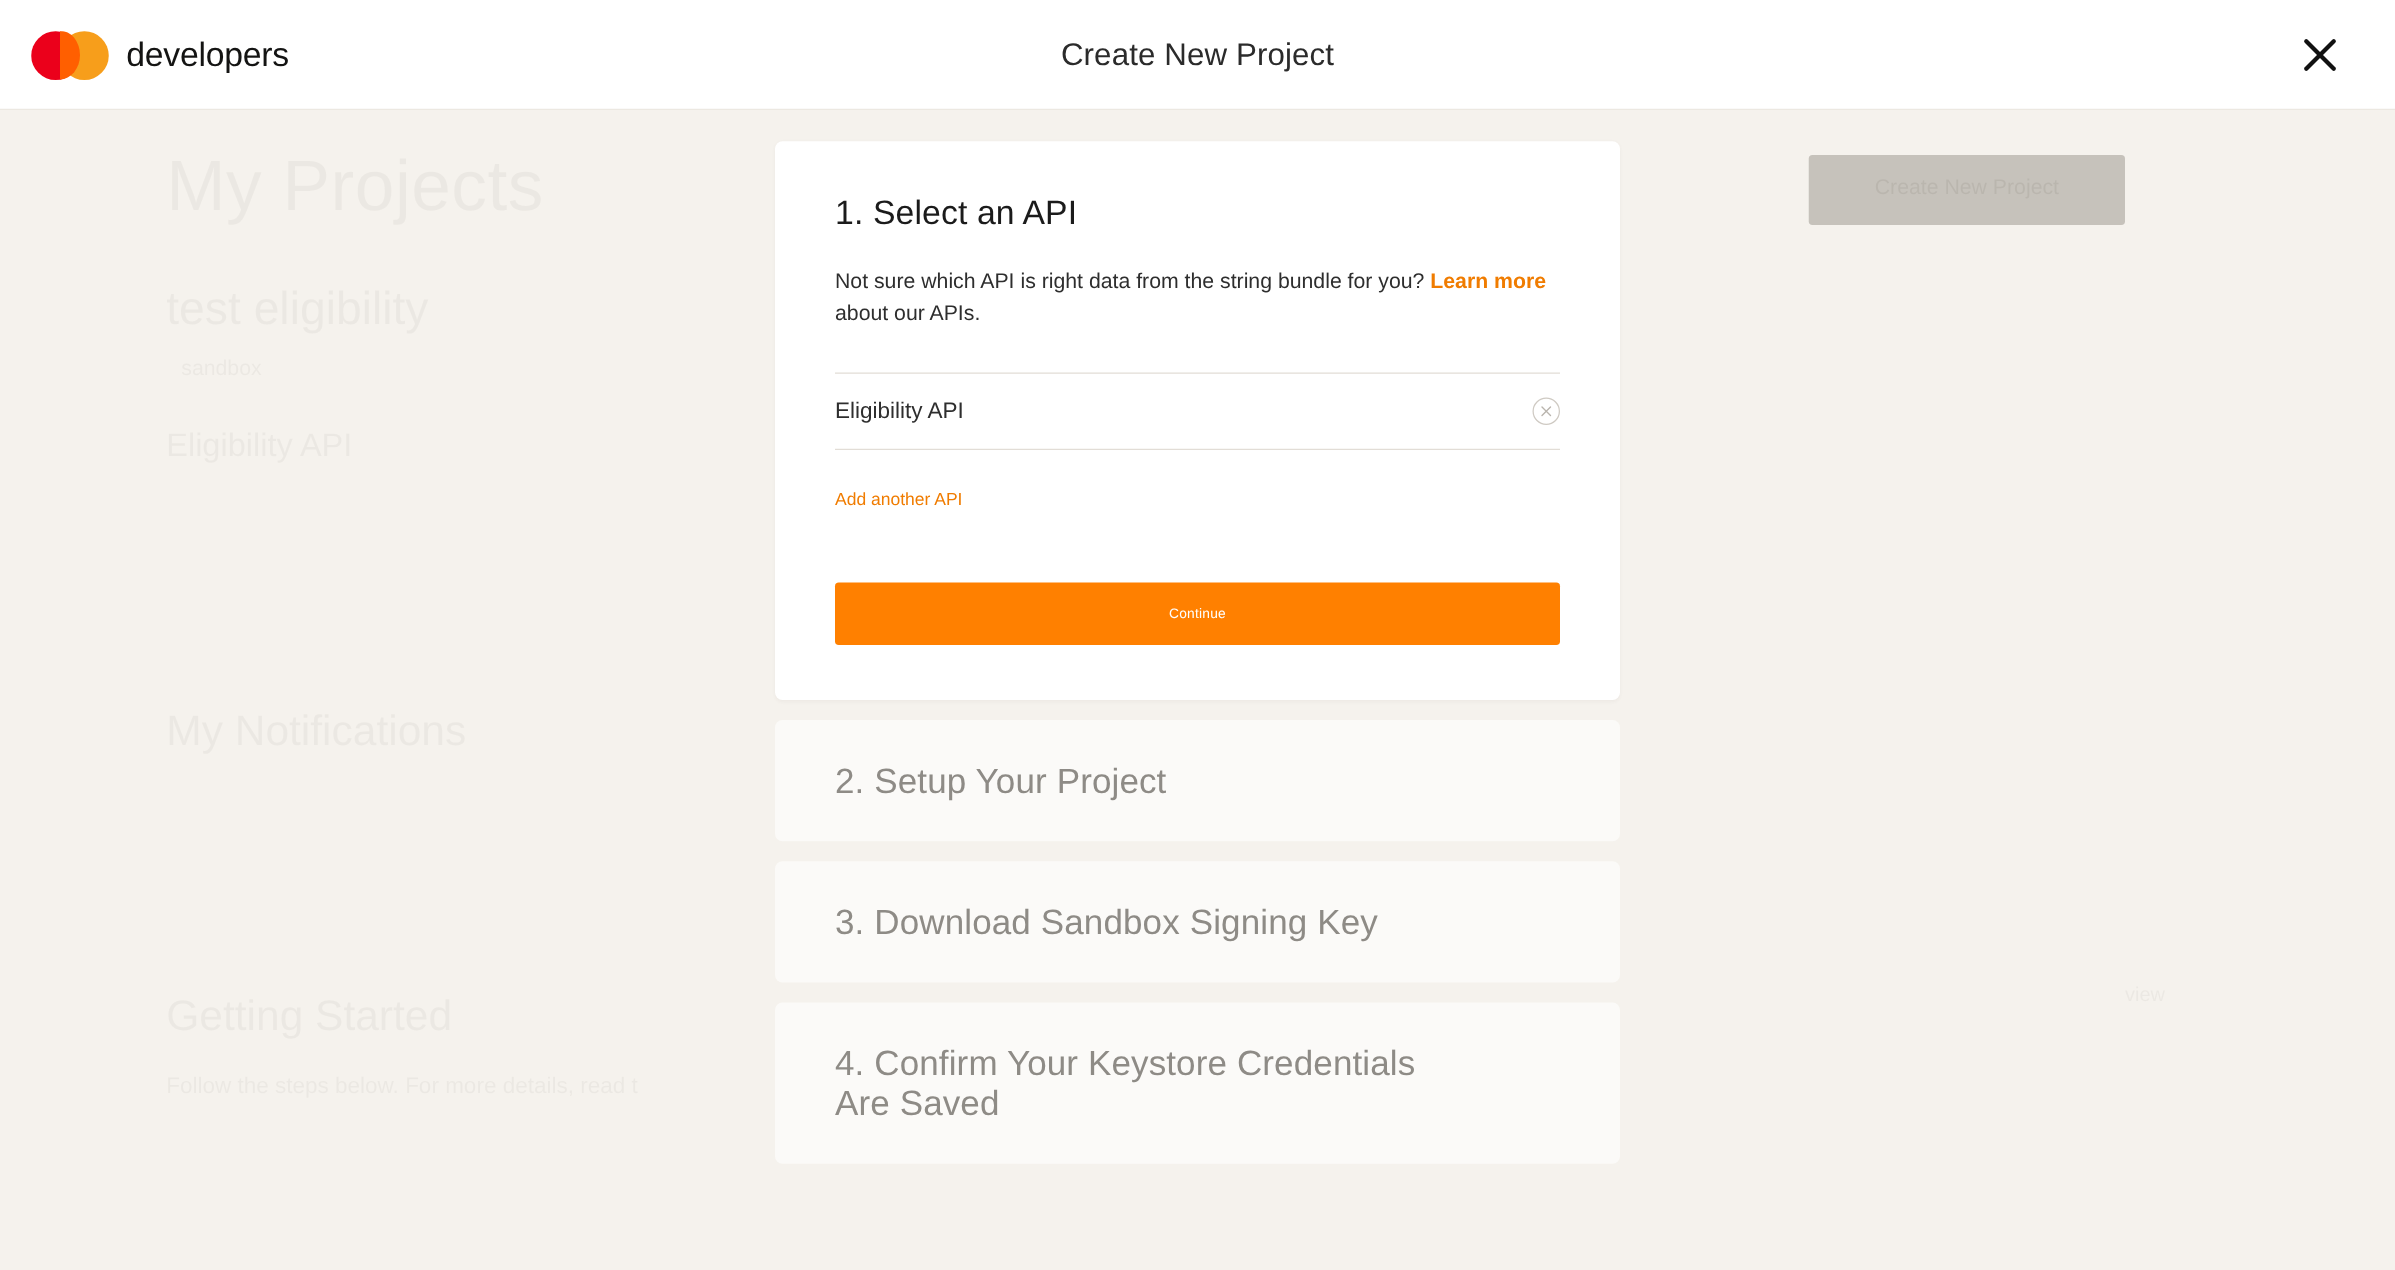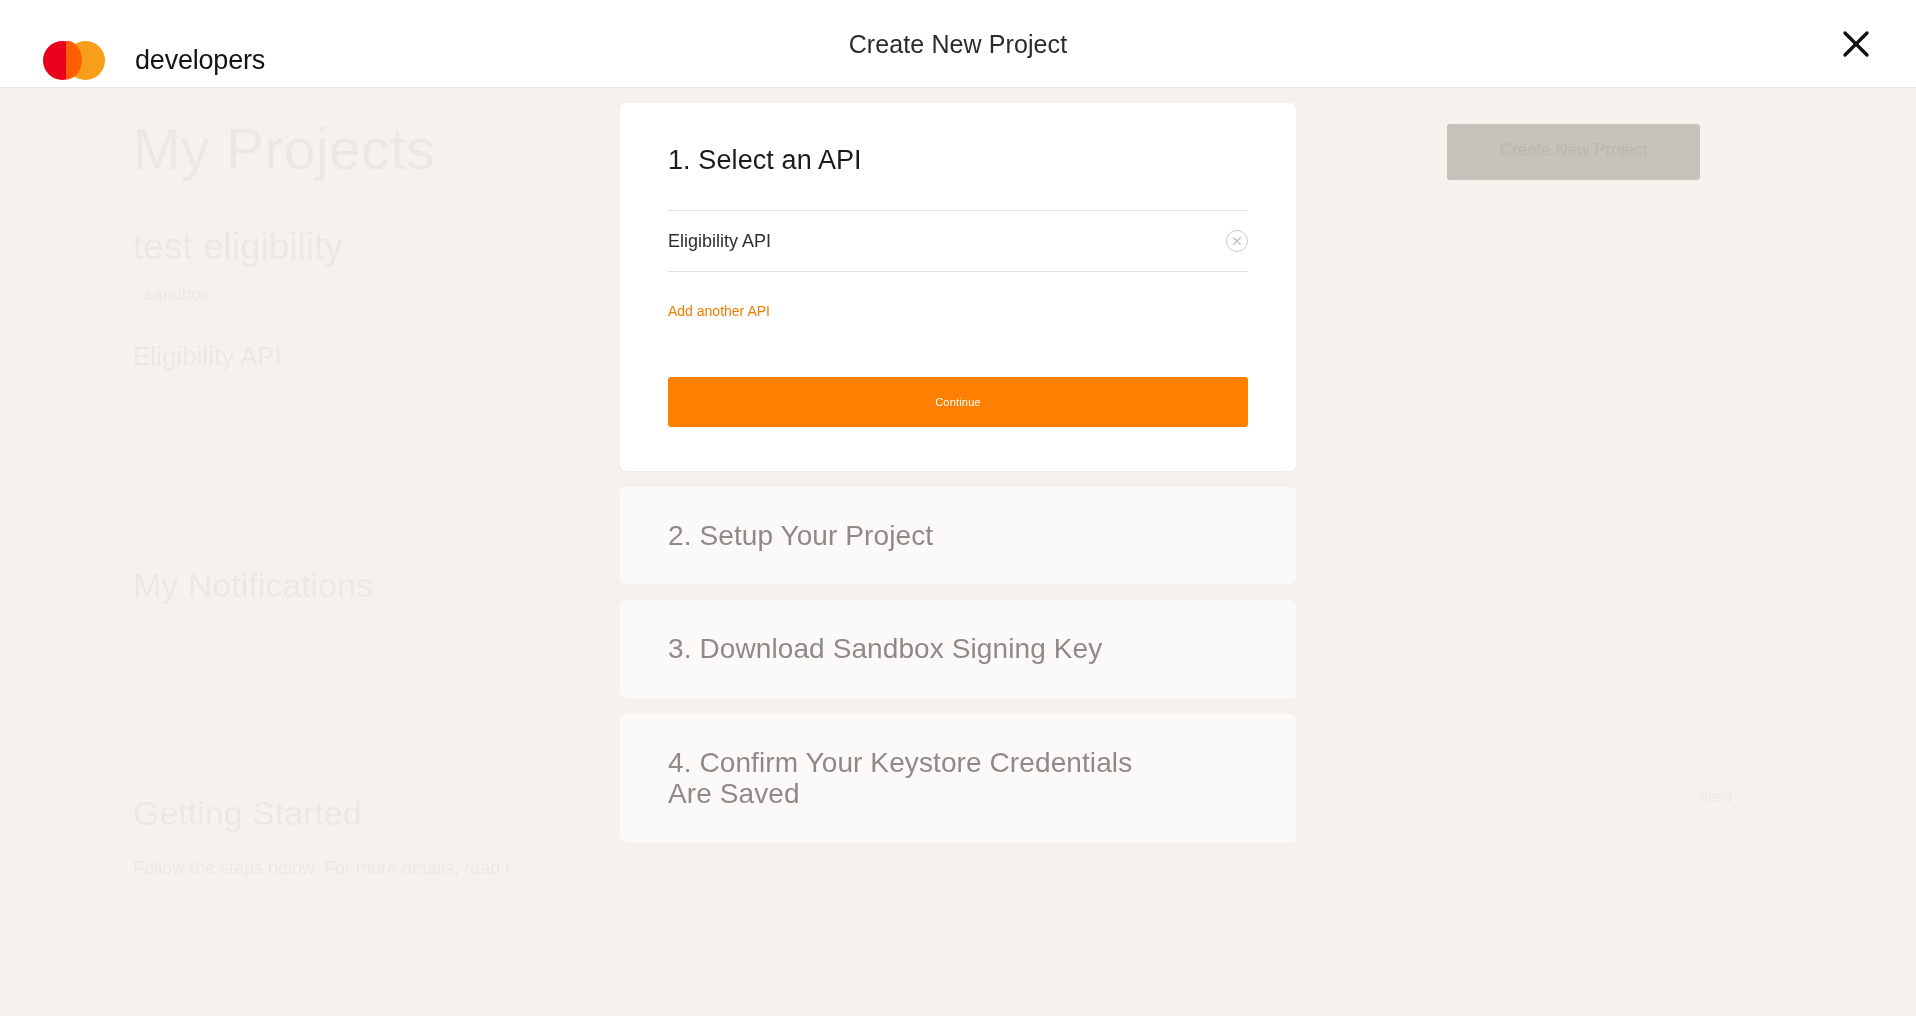--- a/index.html
+++ b/index.html
@@ -112,26 +112,25 @@
   .header {
     position: absolute;
     left: 0; top: 0;
     width: 1916px; height: 88px;
     background: #ffffff;
     border-bottom: 1px solid #ece8e1;
     z-index: 20;
   }
   .brand {
     position: absolute;
-    left: 43px; top: 0;
+    left: 25px; top: 0;
     height: 88px;
     display: flex;
     align-items: center;
-    gap: 30px;
-    margin-top: 16px;
+    gap: 14px;
   }
   .mc-logo {
     position: relative;
     width: 62px; height: 39px;
   }
   .mc-logo .circ {
     position: absolute;
     top: 0;
     width: 39px; height: 39px;
     border-radius: 50%;
@@ -173,21 +172,21 @@
     justify-content: center;
     cursor: pointer;
     background: none;
     border: none;
   }
   .close-btn svg { display: block; }
 
   
   .modal-stack {
     position: absolute;
-    left: 620px; top: 103px;
+    left: 620px; top: 113px;
     width: 676px;
     z-index: 30;
   }
 
   .card-active {
     background: #ffffff;
     border-radius: 6px;
     padding: 42px 48px 44px 48px;
     box-shadow: 0 1px 3px rgba(90,82,72,0.05);
   }
@@ -320,20 +319,21 @@
   </button>
 
 </div>
 
 <div class="modal-stack">
 
   <div class="card-active">
 
     <div class="step-heading">1. Select an API</div>
 
+    <p class="step-desc"><span>Not sure which API is right data from the string bundle for you? </span><a class="link-orange">Learn more</a><span> about our APIs.</span></p>
 
     <div class="api-row">
       <span class="api-row-label">Eligibility API</span>
       <button class="remove-api">
         <span>
           <svg width="12" height="12" viewBox="0 0 12 12" aria-hidden="true">
             <line x1="2.6" y1="2.6" x2="9.4" y2="9.4" stroke="#b9b4ad" stroke-width="1.1" stroke-linecap="round"></line>
             <line x1="9.4" y1="2.6" x2="2.6" y2="9.4" stroke="#b9b4ad" stroke-width="1.1" stroke-linecap="round"></line>
           </svg>
         </span>

